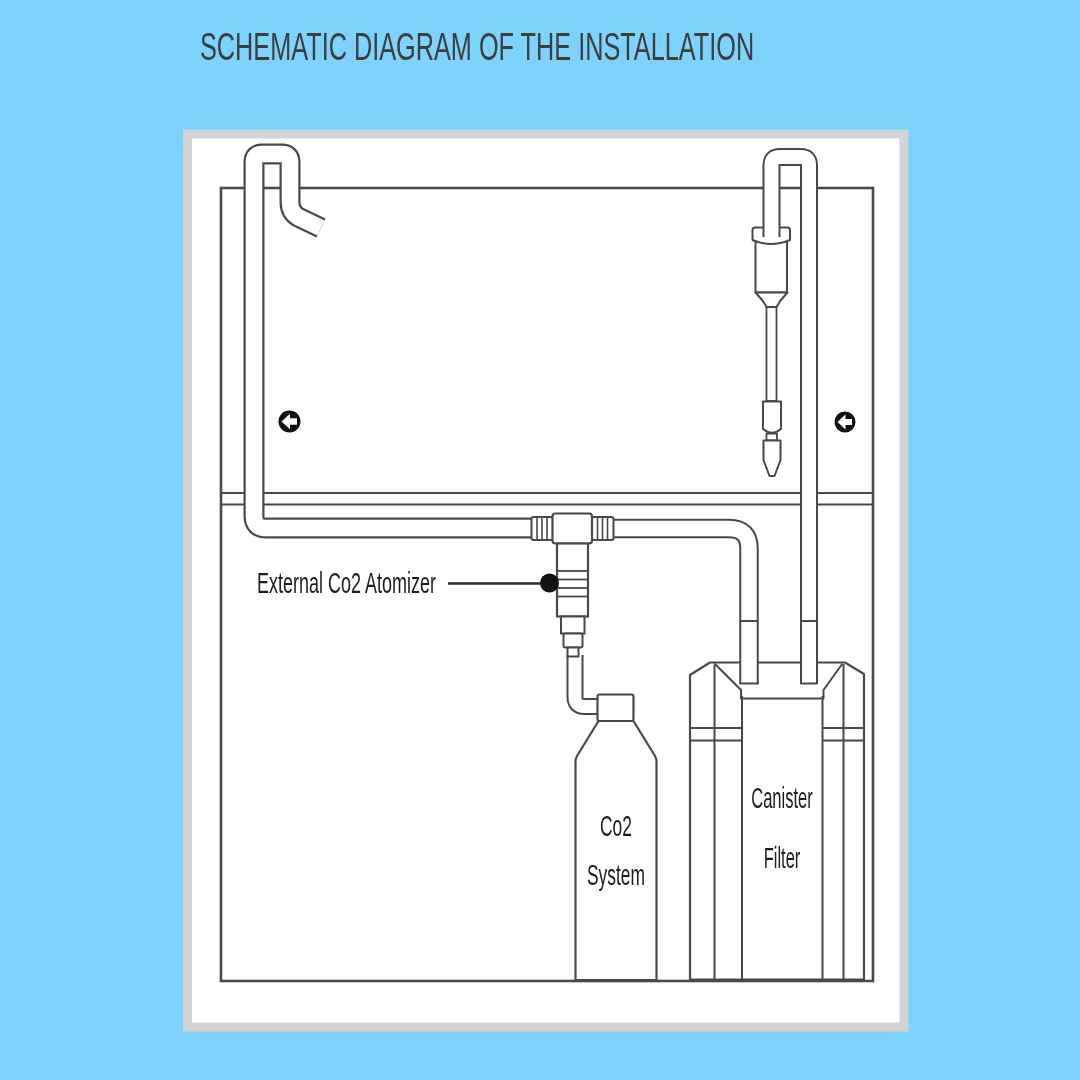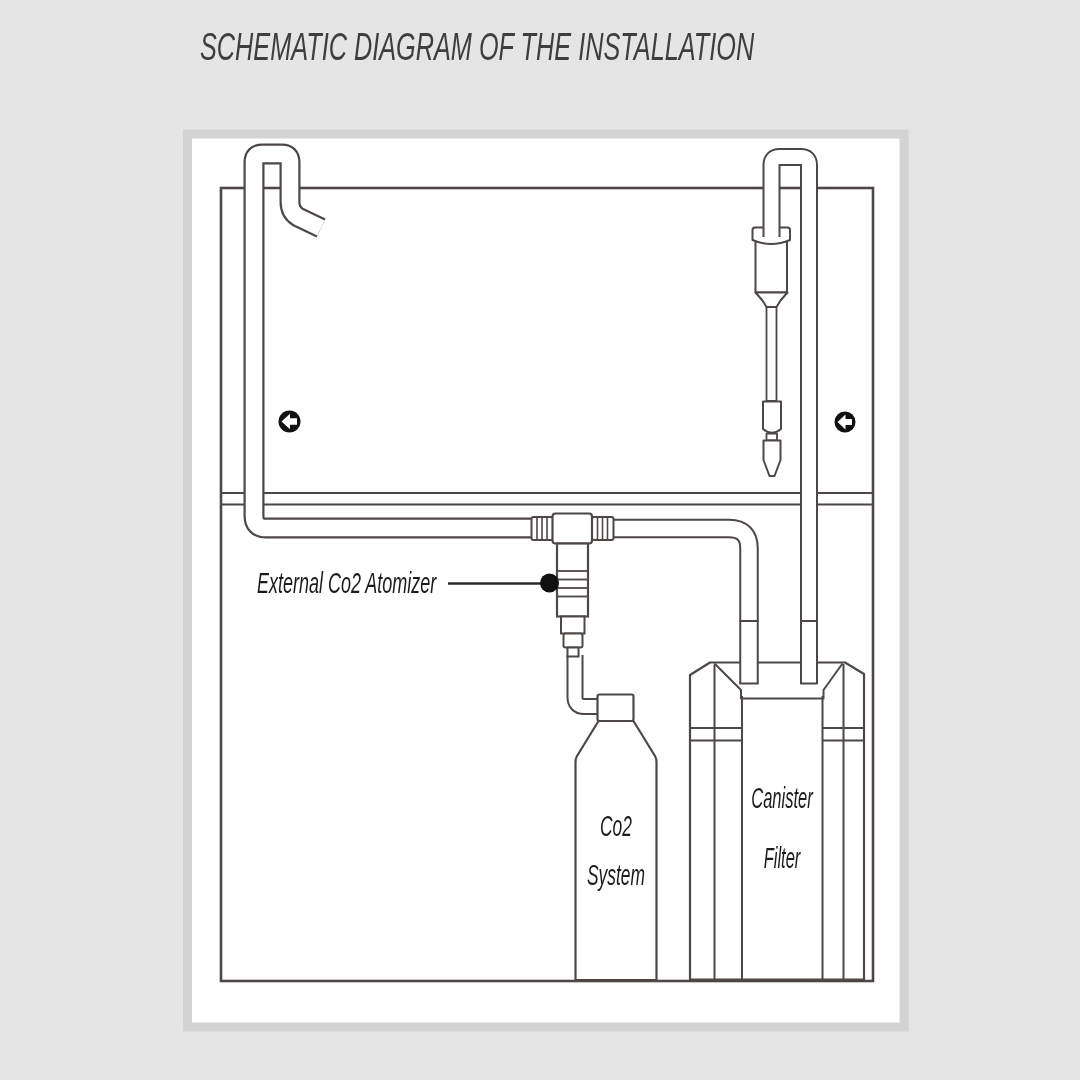--- a/index.html
+++ b/index.html
@@ -1,18 +1,18 @@
 <!DOCTYPE html>
 <html><head>
 <meta charset="utf-8">
 <style>
   html,body { margin:0; padding:0; background:#ffffff; }
   #canvas {
-    position:relative; width:1080px; height:1080px; background:#e5e5e5;
-    font-family:"Liberation Sans","DejaVu Sans",sans-serif; overflow:hidden;font-style:italic;
+    position:relative; width:1080px; height:1080px; background:#7dd3fc;
+    font-family:"Liberation Sans","DejaVu Sans",sans-serif; overflow:hidden;
   }
   #diagram-svg { position:absolute; left:0; top:0; }
   .txt { position:absolute; color:#1c1c1c; white-space:nowrap; }
   .title {
     left:200px; top:28px; font-size:38px; line-height:38px; color:#3e3e3e;
     transform:scaleX(0.665); transform-origin:left top; letter-spacing:0px;
   }
   .lbl-atomizer {
     left:257px; top:569px; font-size:29px; line-height:29px;
     transform:scaleX(0.62); transform-origin:left top;

